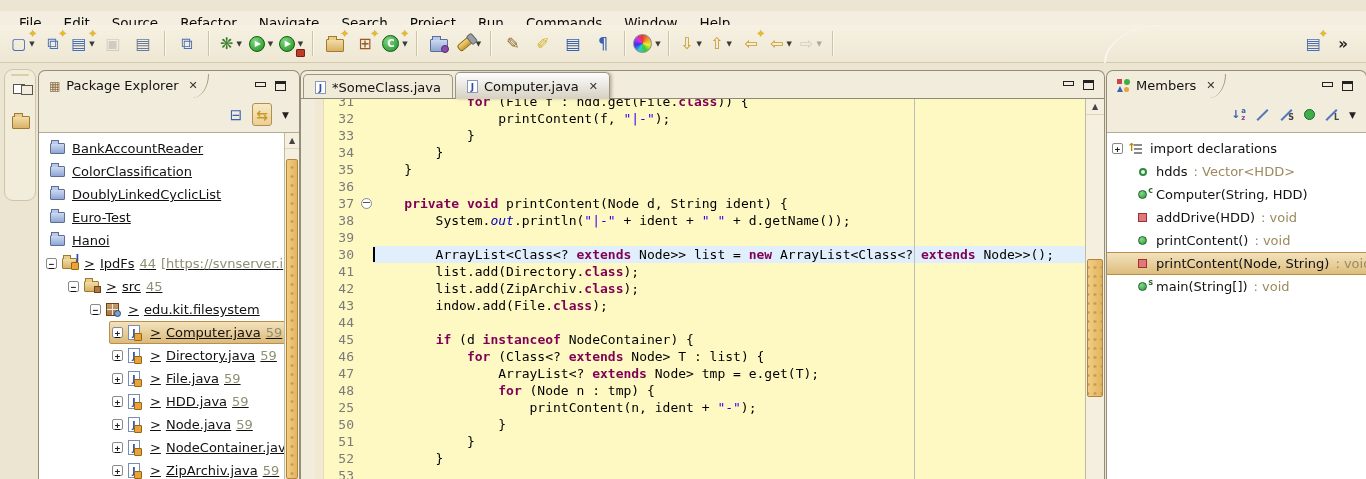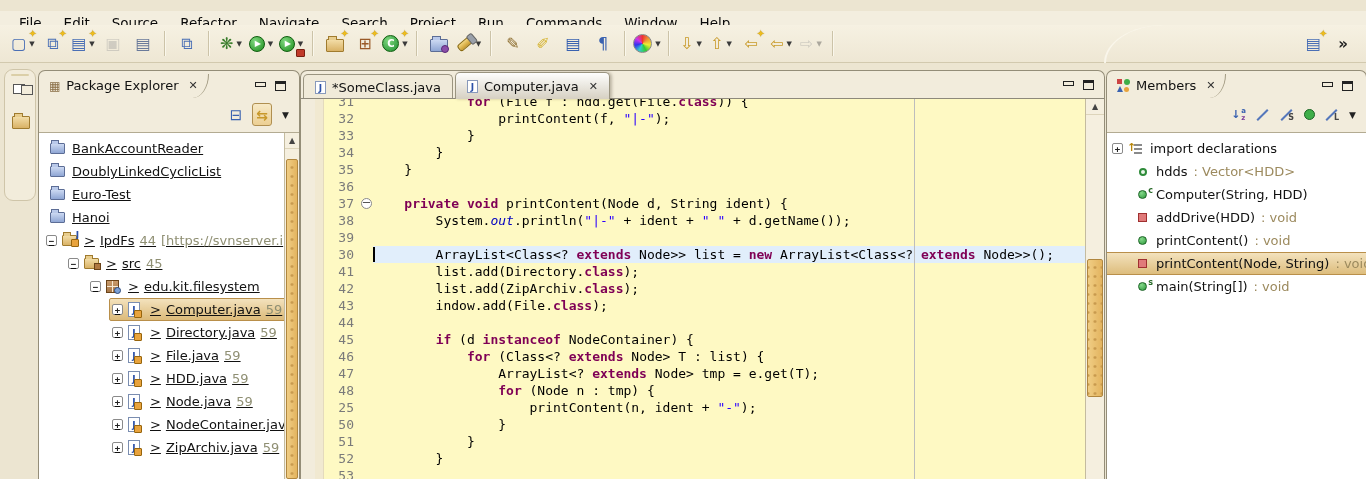--- a/index.html
+++ b/index.html
@@ -354,20 +354,29 @@
       </div>
       <div class="view-content">
         <div id="pe-tree">
             <div class="trow">
               <span class="tspacer" style="width: 8px;"></span>
               <span class="trow-body">
                 <span class="ticon">
                   <i class="i-folder"></i>
                 </span>
                 <span>BankAccountReader</span>
+              </span>
+            </div>
+            <div class="trow">
+              <span class="tspacer" style="width: 8px;"></span>
+              <span class="trow-body">
+                <span class="ticon">
+                  <i class="i-folder"></i>
+                </span>
+                <span>ColorClassification</span>
               </span>
             </div>
             <div class="trow">
               <span class="tspacer" style="width: 8px;"></span>
               <span class="trow-body">
                 <span class="ticon">
                   <i class="i-folder"></i>
                 </span>
                 <span>DoublyLinkedCyclicList</span>
               </span>

